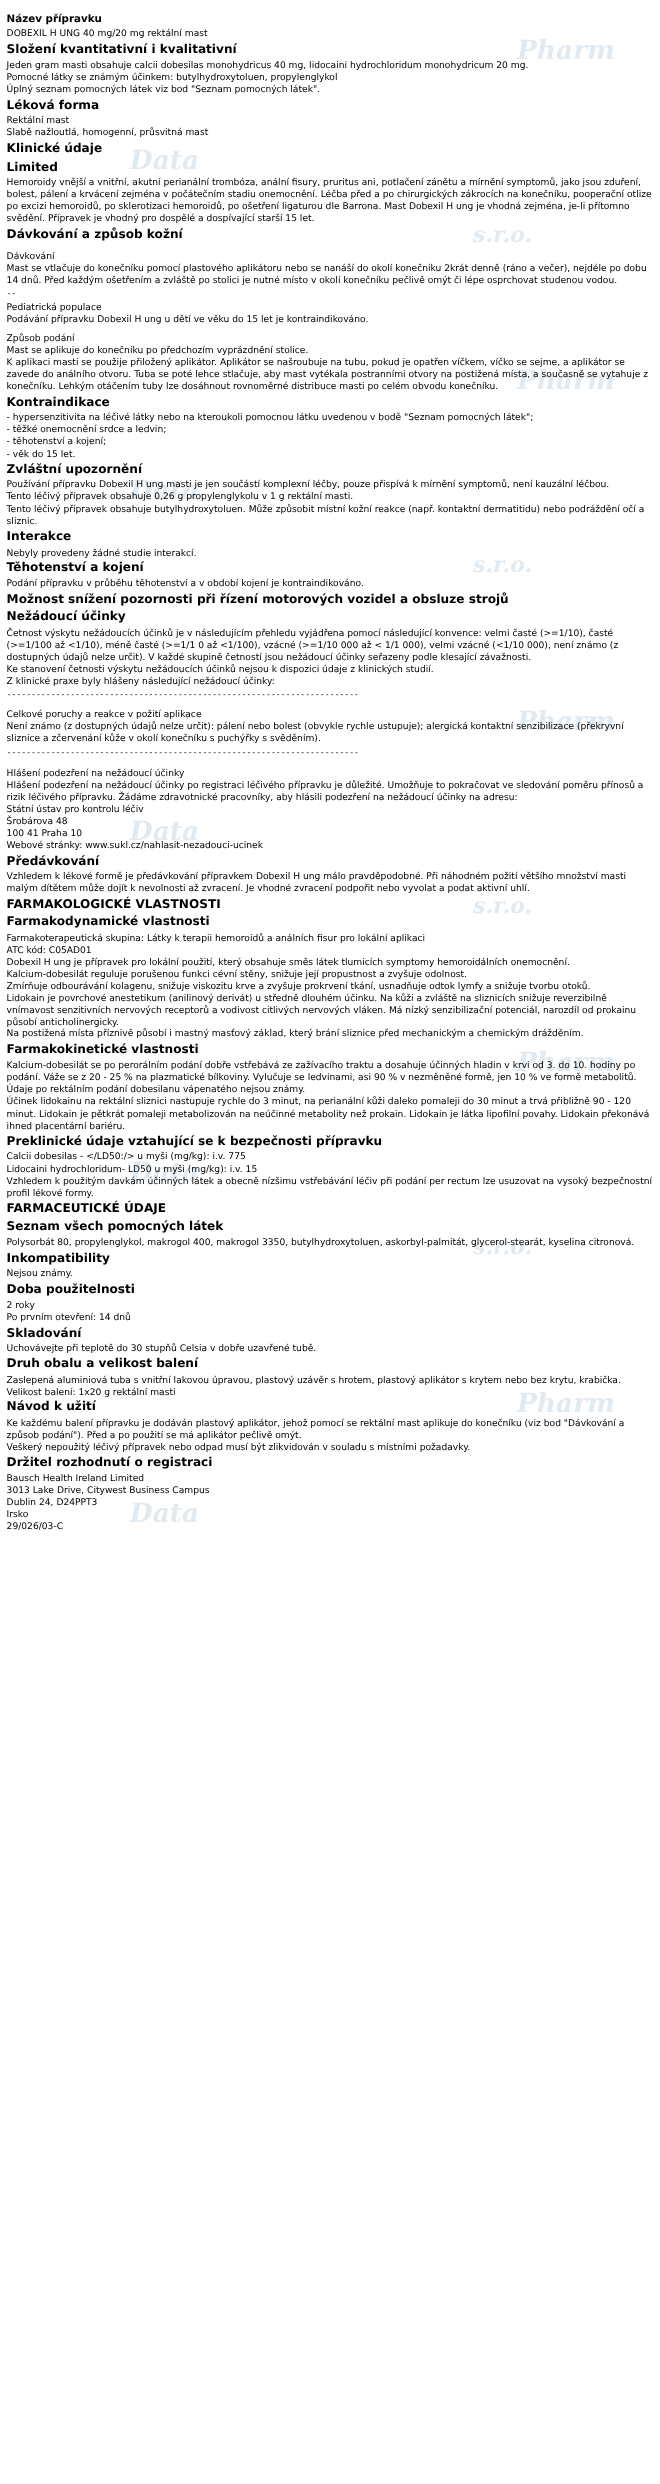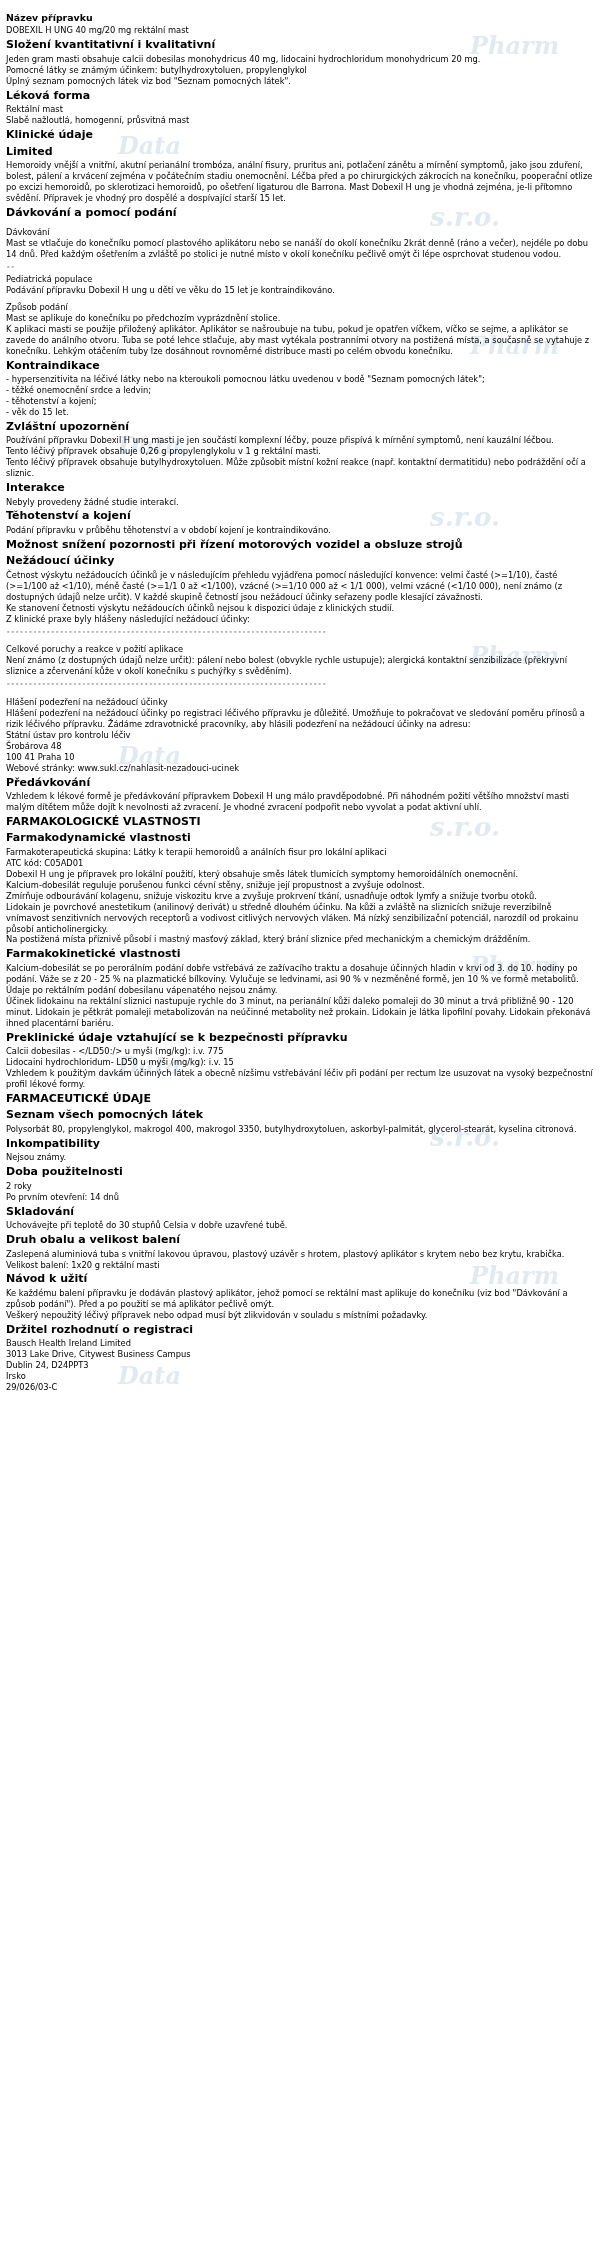--- a/index.html
+++ b/index.html
@@ -36,21 +36,21 @@
   .wm {
     position: absolute;
     color: #c9d9e4;
     opacity: 0.55;
     font-family: "DejaVu Serif", "Liberation Serif", serif;
     font-style: italic;
     white-space: nowrap;
     font-weight: bold;
   }
   .wm.big { font-size: 24px; }
-  .wm.med { font-size: 26px; }
+  .wm.med { font-size: 20px; }
   h2.sect {
     font-size: 11px;
     font-weight: bold;
     margin: 2px 0 1px 0;
     color: #000;
   }
   p {
     margin: 0 0 0 0;
     text-align: left;
   }
@@ -103,21 +103,21 @@
       <h2 class="sect">Složení kvantitativní i kvalitativní</h2>
       <p>Jeden gram masti obsahuje calcii dobesilas monohydricus 40 mg, lidocaini hydrochloridum monohydricum 20 mg.</p>
       <p>Pomocné látky se známým účinkem: butylhydroxytoluen, propylenglykol</p>
       <p>Úplný seznam pomocných látek viz bod "Seznam pomocných látek".</p>
       <h2 class="sect">Léková forma</h2>
       <p>Rektální mast</p>
       <p>Slabě nažloutlá, homogenní, průsvitná mast</p>
       <h2 class="sect">Klinické údaje</h2>
       <h2 class="sect">Limited</h2>
       <p>Hemoroidy vnější a vnitřní, akutní perianální trombóza, anální fisury, pruritus ani, potlačení zánětu a mírnění symptomů, jako jsou zduření, bolest, pálení a krvácení zejména v počátečním stadiu onemocnění. Léčba před a po chirurgických zákrocích na konečníku, pooperační otlize po excizi hemoroidů, po sklerotizaci hemoroidů, po ošetření ligaturou dle Barrona. Mast Dobexil H ung je vhodná zejména, je-li přítomno svědění. Přípravek je vhodný pro dospělé a dospívající starší 15 let.</p>
-      <h2 class="sect">Dávkování a pomocí podání</h2>
+      <h2 class="sect">Dávkování a způsob kožní</h2>
       <div class="blank"></div>
       <p>Dávkování</p>
       <p>Mast se vtlačuje do konečníku pomocí plastového aplikátoru nebo se nanáší do okolí konečníku 2krát denně (ráno a večer), nejdéle po dobu 14 dnů. Před každým ošetřením a zvláště po stolici je nutné místo v okolí konečníku pečlivě omýt či lépe osprchovat studenou vodou.</p>
       <p class="dash">--</p>
       <p>Pediatrická populace</p>
       <p>Podávání přípravku Dobexil H ung u dětí ve věku do 15 let je kontraindikováno.</p>
       <div class="blank"></div>
       <p>Způsob podání</p>
       <p>Mast se aplikuje do konečníku po předchozím vyprázdnění stolice.</p>
       <p>K aplikaci masti se použije přiložený aplikátor. Aplikátor se našroubuje na tubu, pokud je opatřen víčkem, víčko se sejme, a aplikátor se zavede do análního otvoru. Tuba se poté lehce stlačuje, aby mast vytékala postranními otvory na postižená místa, a současně se vytahuje z konečníku. Lehkým otáčením tuby lze dosáhnout rovnoměrné distribuce masti po celém obvodu konečníku.</p>

